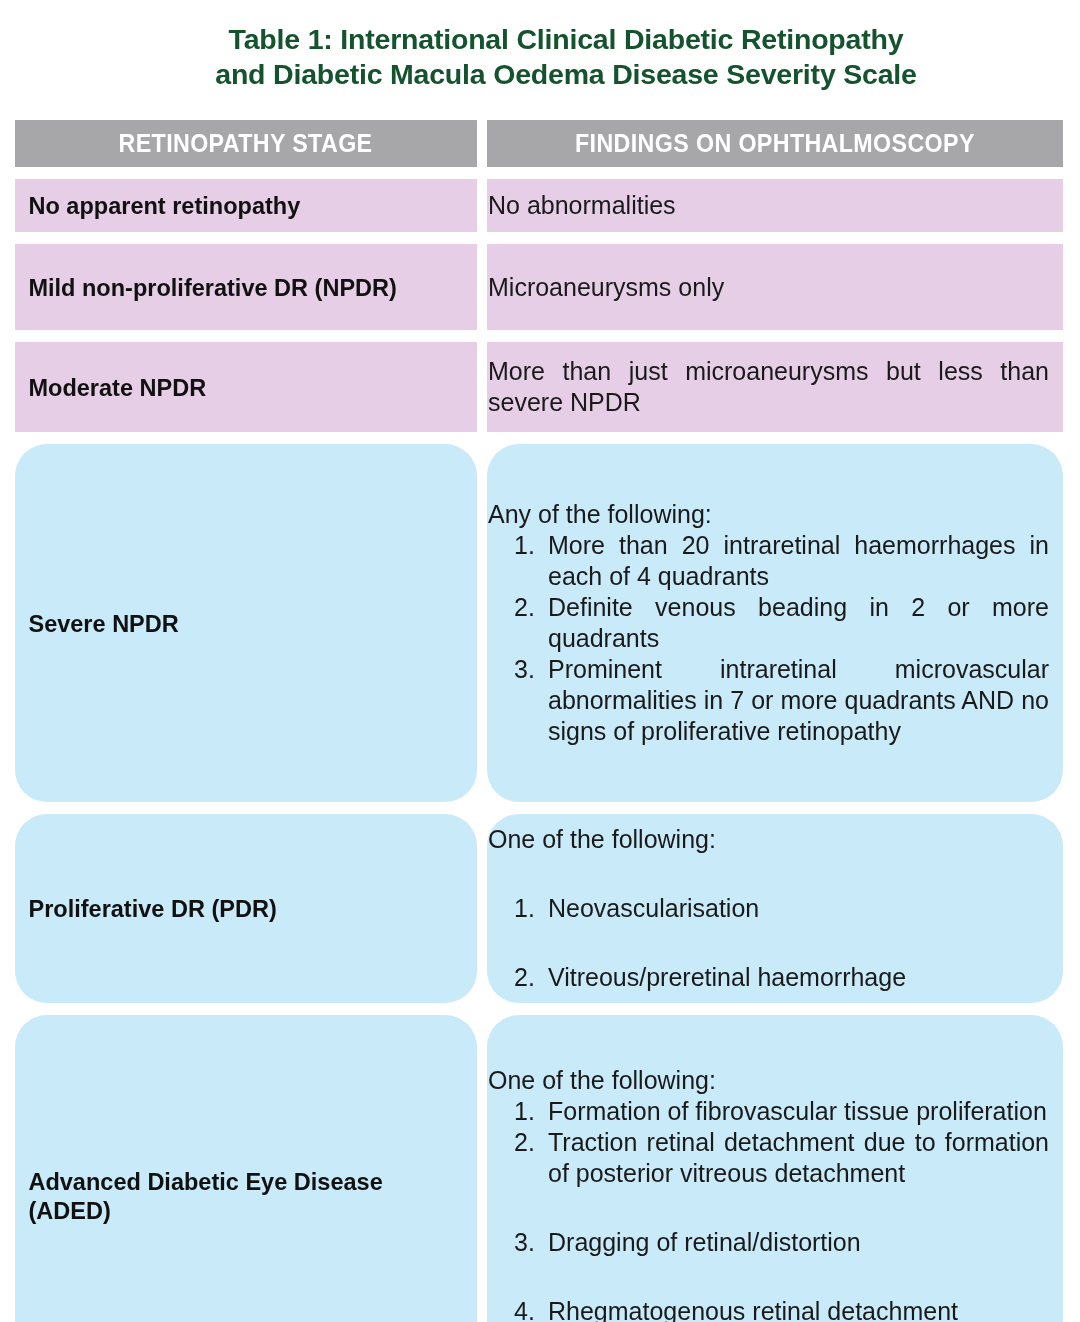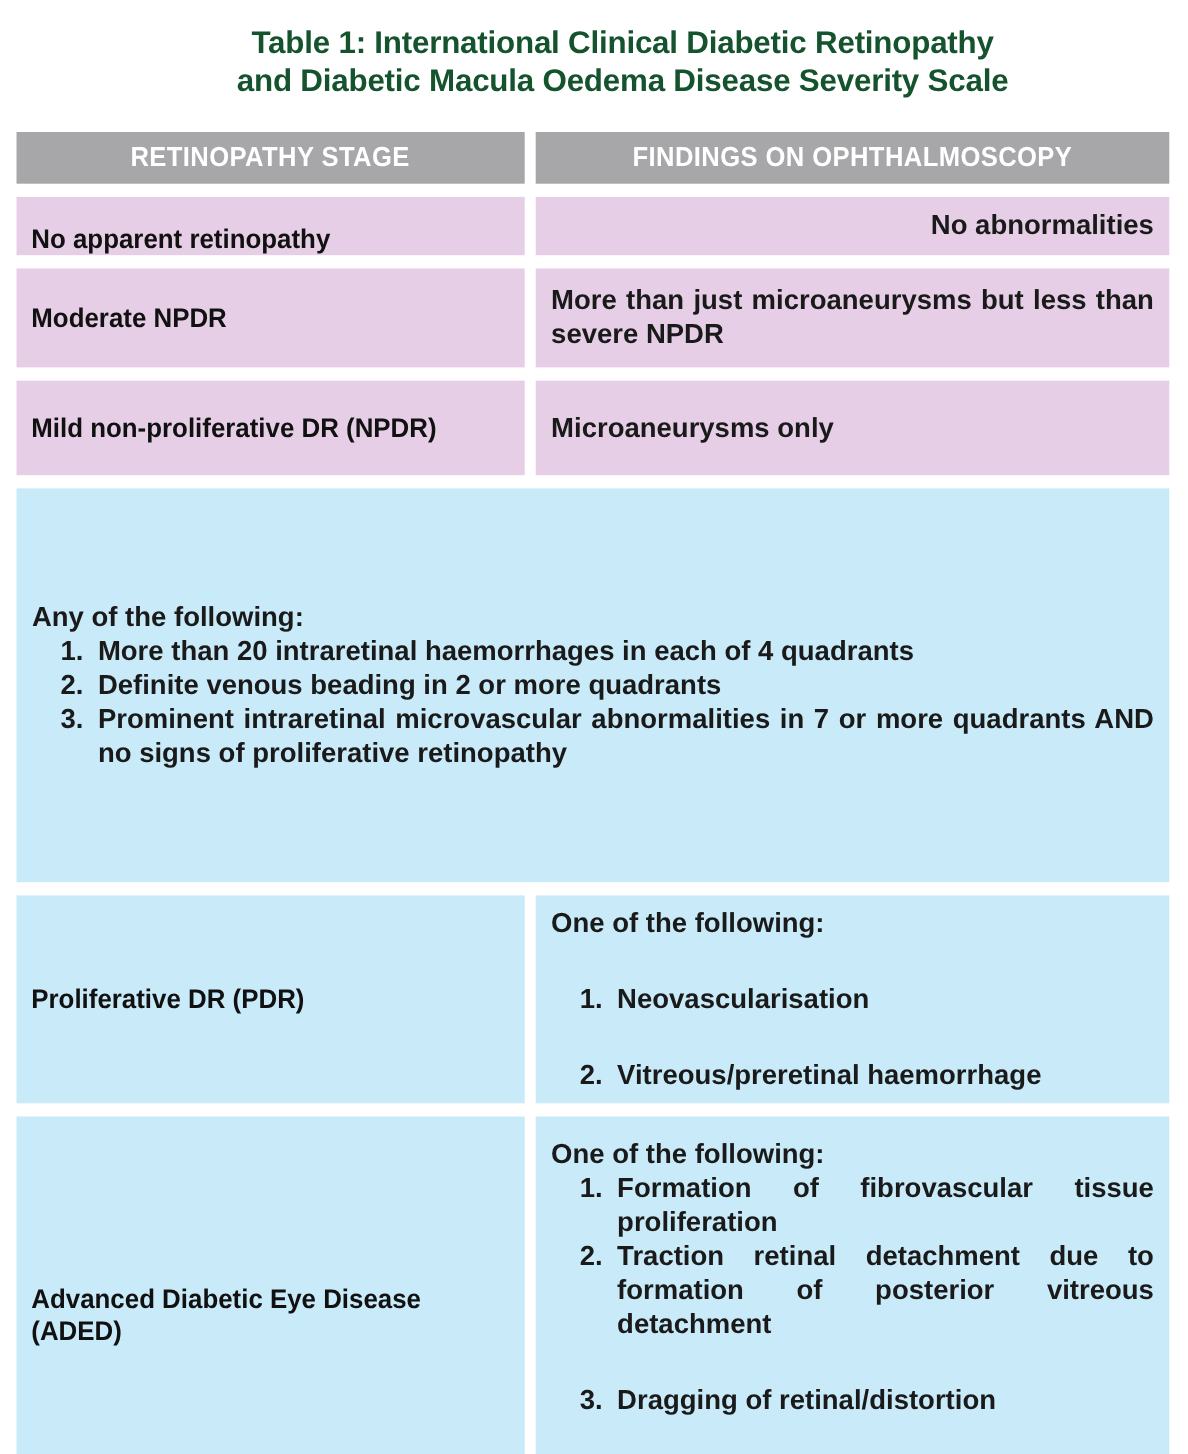--- a/index.html
+++ b/index.html
@@ -88,38 +88,37 @@
     letter-spacing: 0.4px;
     text-align: center;
     font-stretch: condensed;
     transform: scaleX(0.93);
   }
 
   
   .tone-pink .cell-stage,
   .tone-pink .cell-find { background: #e6cfe6; }
   .tone-blue .cell-stage,
-  .tone-blue .cell-find { background: #c9eaf8; }
+  .tone-blue .cell-find { background: #c9eaf8; border-radius: 32px; }
 
   .stage-text {
     font-weight: bold;
     font-size: 24.5px;
     line-height: 29px;
     color: #111111;
     padding: 0 0 0 14px;
     transform: scaleX(0.96);
     transform-origin: left center;
   }
 
   .find-body {
-    padding: 10px 14px 10px 14px;
+    padding: 10px 14px 10px 1px;
     font-size: 25px;
     line-height: 31px;
     color: #1a1a1a;
-    font-weight: bold;
   }
   .find-lead {
     display: block;
     text-align: left;
   }
   .find-plain {
     display: block;
     text-align: left;
   }
   .find-plain.justify {
@@ -147,21 +146,21 @@
     top: 0;
     width: 28px;
     text-align: left;
   }
   ol.find-list > li.nojust {
     text-align: left;
     margin-top: 38px;
   }
 
   
-  .h-row1 .cell-stage, .h-row1 .cell-find { min-height: 53px; align-items: flex-end; }
+  .h-row1 .cell-stage, .h-row1 .cell-find { min-height: 53px; }
   .h-row2 .cell-stage, .h-row2 .cell-find { min-height: 86px; }
   .h-row3 .cell-stage, .h-row3 .cell-find { min-height: 90px; }
   .h-row4 .cell-stage, .h-row4 .cell-find { min-height: 358px; }
   .h-row5 .cell-stage, .h-row5 .cell-find { min-height: 128px; }
   .h-row6 .cell-stage, .h-row6 .cell-find { min-height: 362px; }
 </style>
 </head>
 <body>
 
 <div class="page">
@@ -186,43 +185,46 @@
       <div class="cell-stage">
         <span class="stage-text">No apparent retinopathy</span>
       </div>
       <div class="cell-find">
         <div class="find-body">
           <span class="find-plain">No abnormalities</span>
         </div>
       </div>
     </div>
 
+    <div class="row tone-pink h-row2">
+      <div class="cell-stage">
+        <span class="stage-text">Mild non-proliferative DR (NPDR)</span>
+      </div>
+      <div class="cell-find">
+        <div class="find-body">
+          <span class="find-plain">Microaneurysms only</span>
+        </div>
+      </div>
+    </div>
+
     <div class="row tone-pink h-row3">
       <div class="cell-stage">
         <span class="stage-text">Moderate NPDR</span>
       </div>
       <div class="cell-find">
         <div class="find-body">
           <span class="find-plain justify">More than just microaneurysms but less than severe NPDR</span>
         </div>
       </div>
     </div>
 
-    <div class="row tone-pink h-row2">
-      <div class="cell-stage">
-        <span class="stage-text">Mild non-proliferative DR (NPDR)</span>
-      </div>
-      <div class="cell-find">
-        <div class="find-body">
-          <span class="find-plain">Microaneurysms only</span>
-        </div>
-      </div>
-    </div>
-
     <div class="row tone-blue h-row4">
+      <div class="cell-stage">
+        <span class="stage-text">Severe NPDR</span>
+      </div>
       <div class="cell-find">
         <div class="find-body">
           <span class="find-lead">Any of the following:</span>
           <ol class="find-list">
             <li>More than 20 intraretinal haemorrhages in each of 4 quadrants</li>
             <li>Definite venous beading in 2 or more quadrants</li>
             <li>Prominent intraretinal microvascular abnormalities in 7 or more quadrants AND no signs of proliferative retinopathy</li>
           </ol>
         </div>
       </div>

